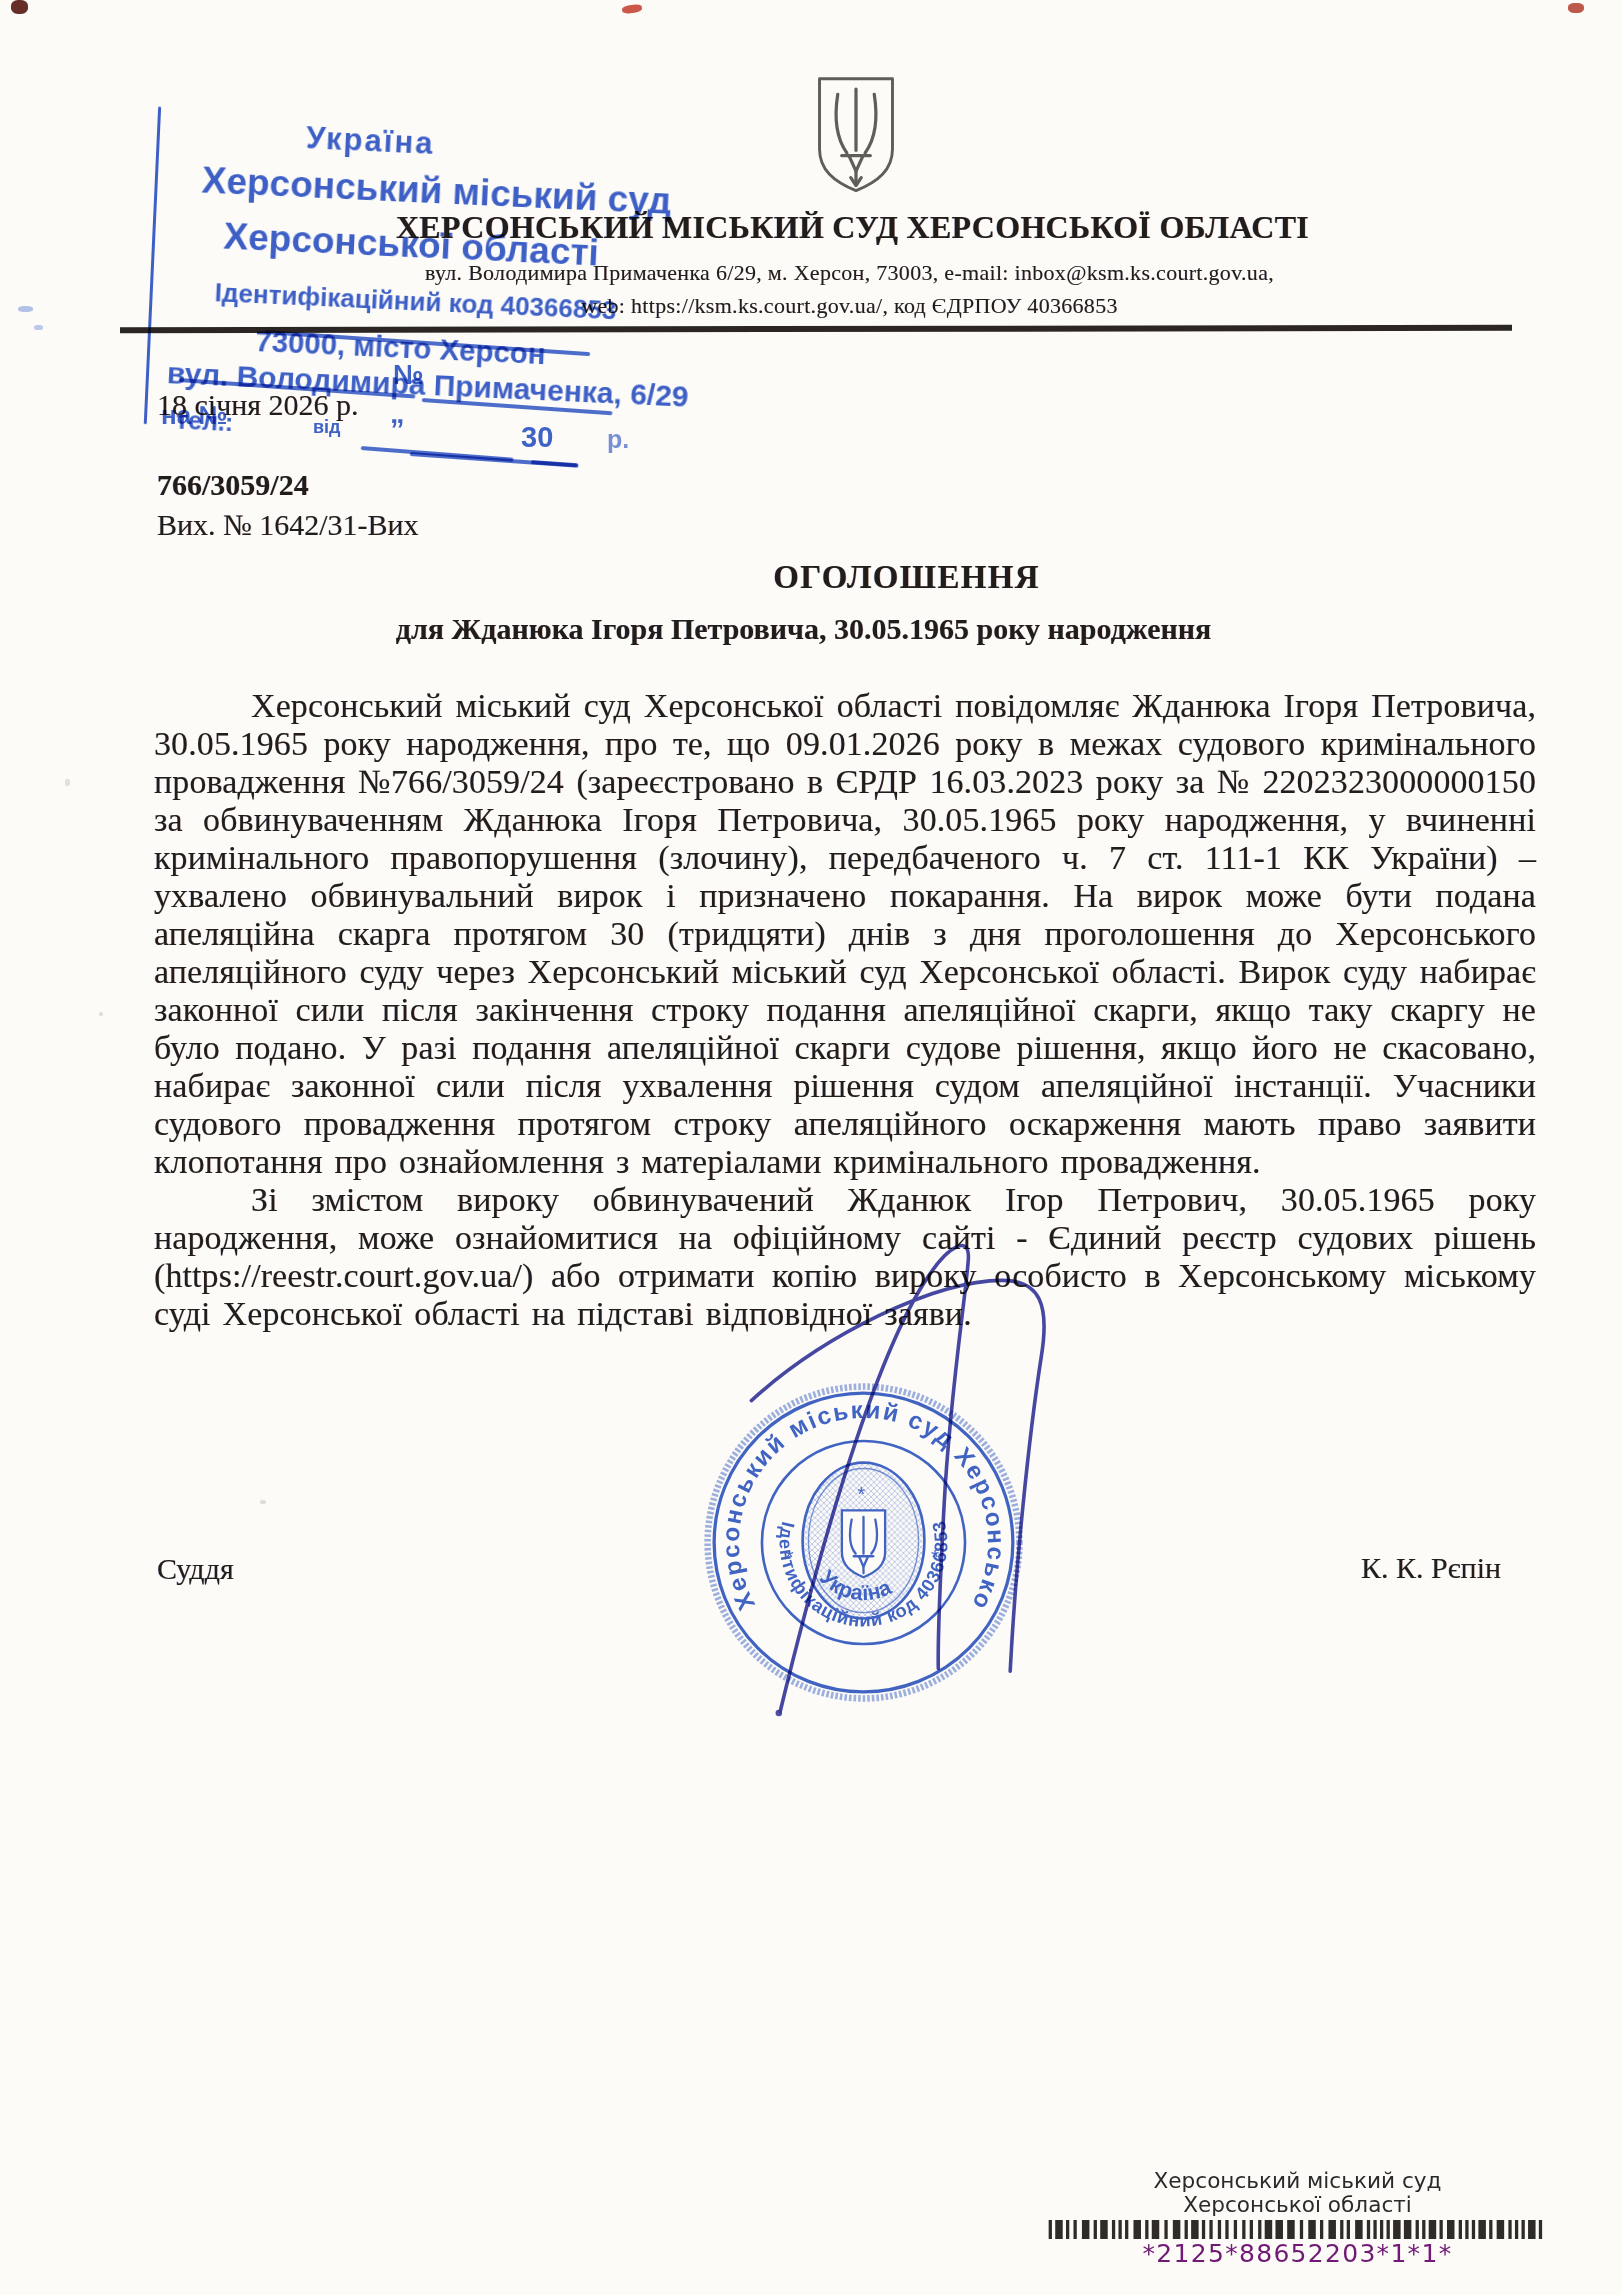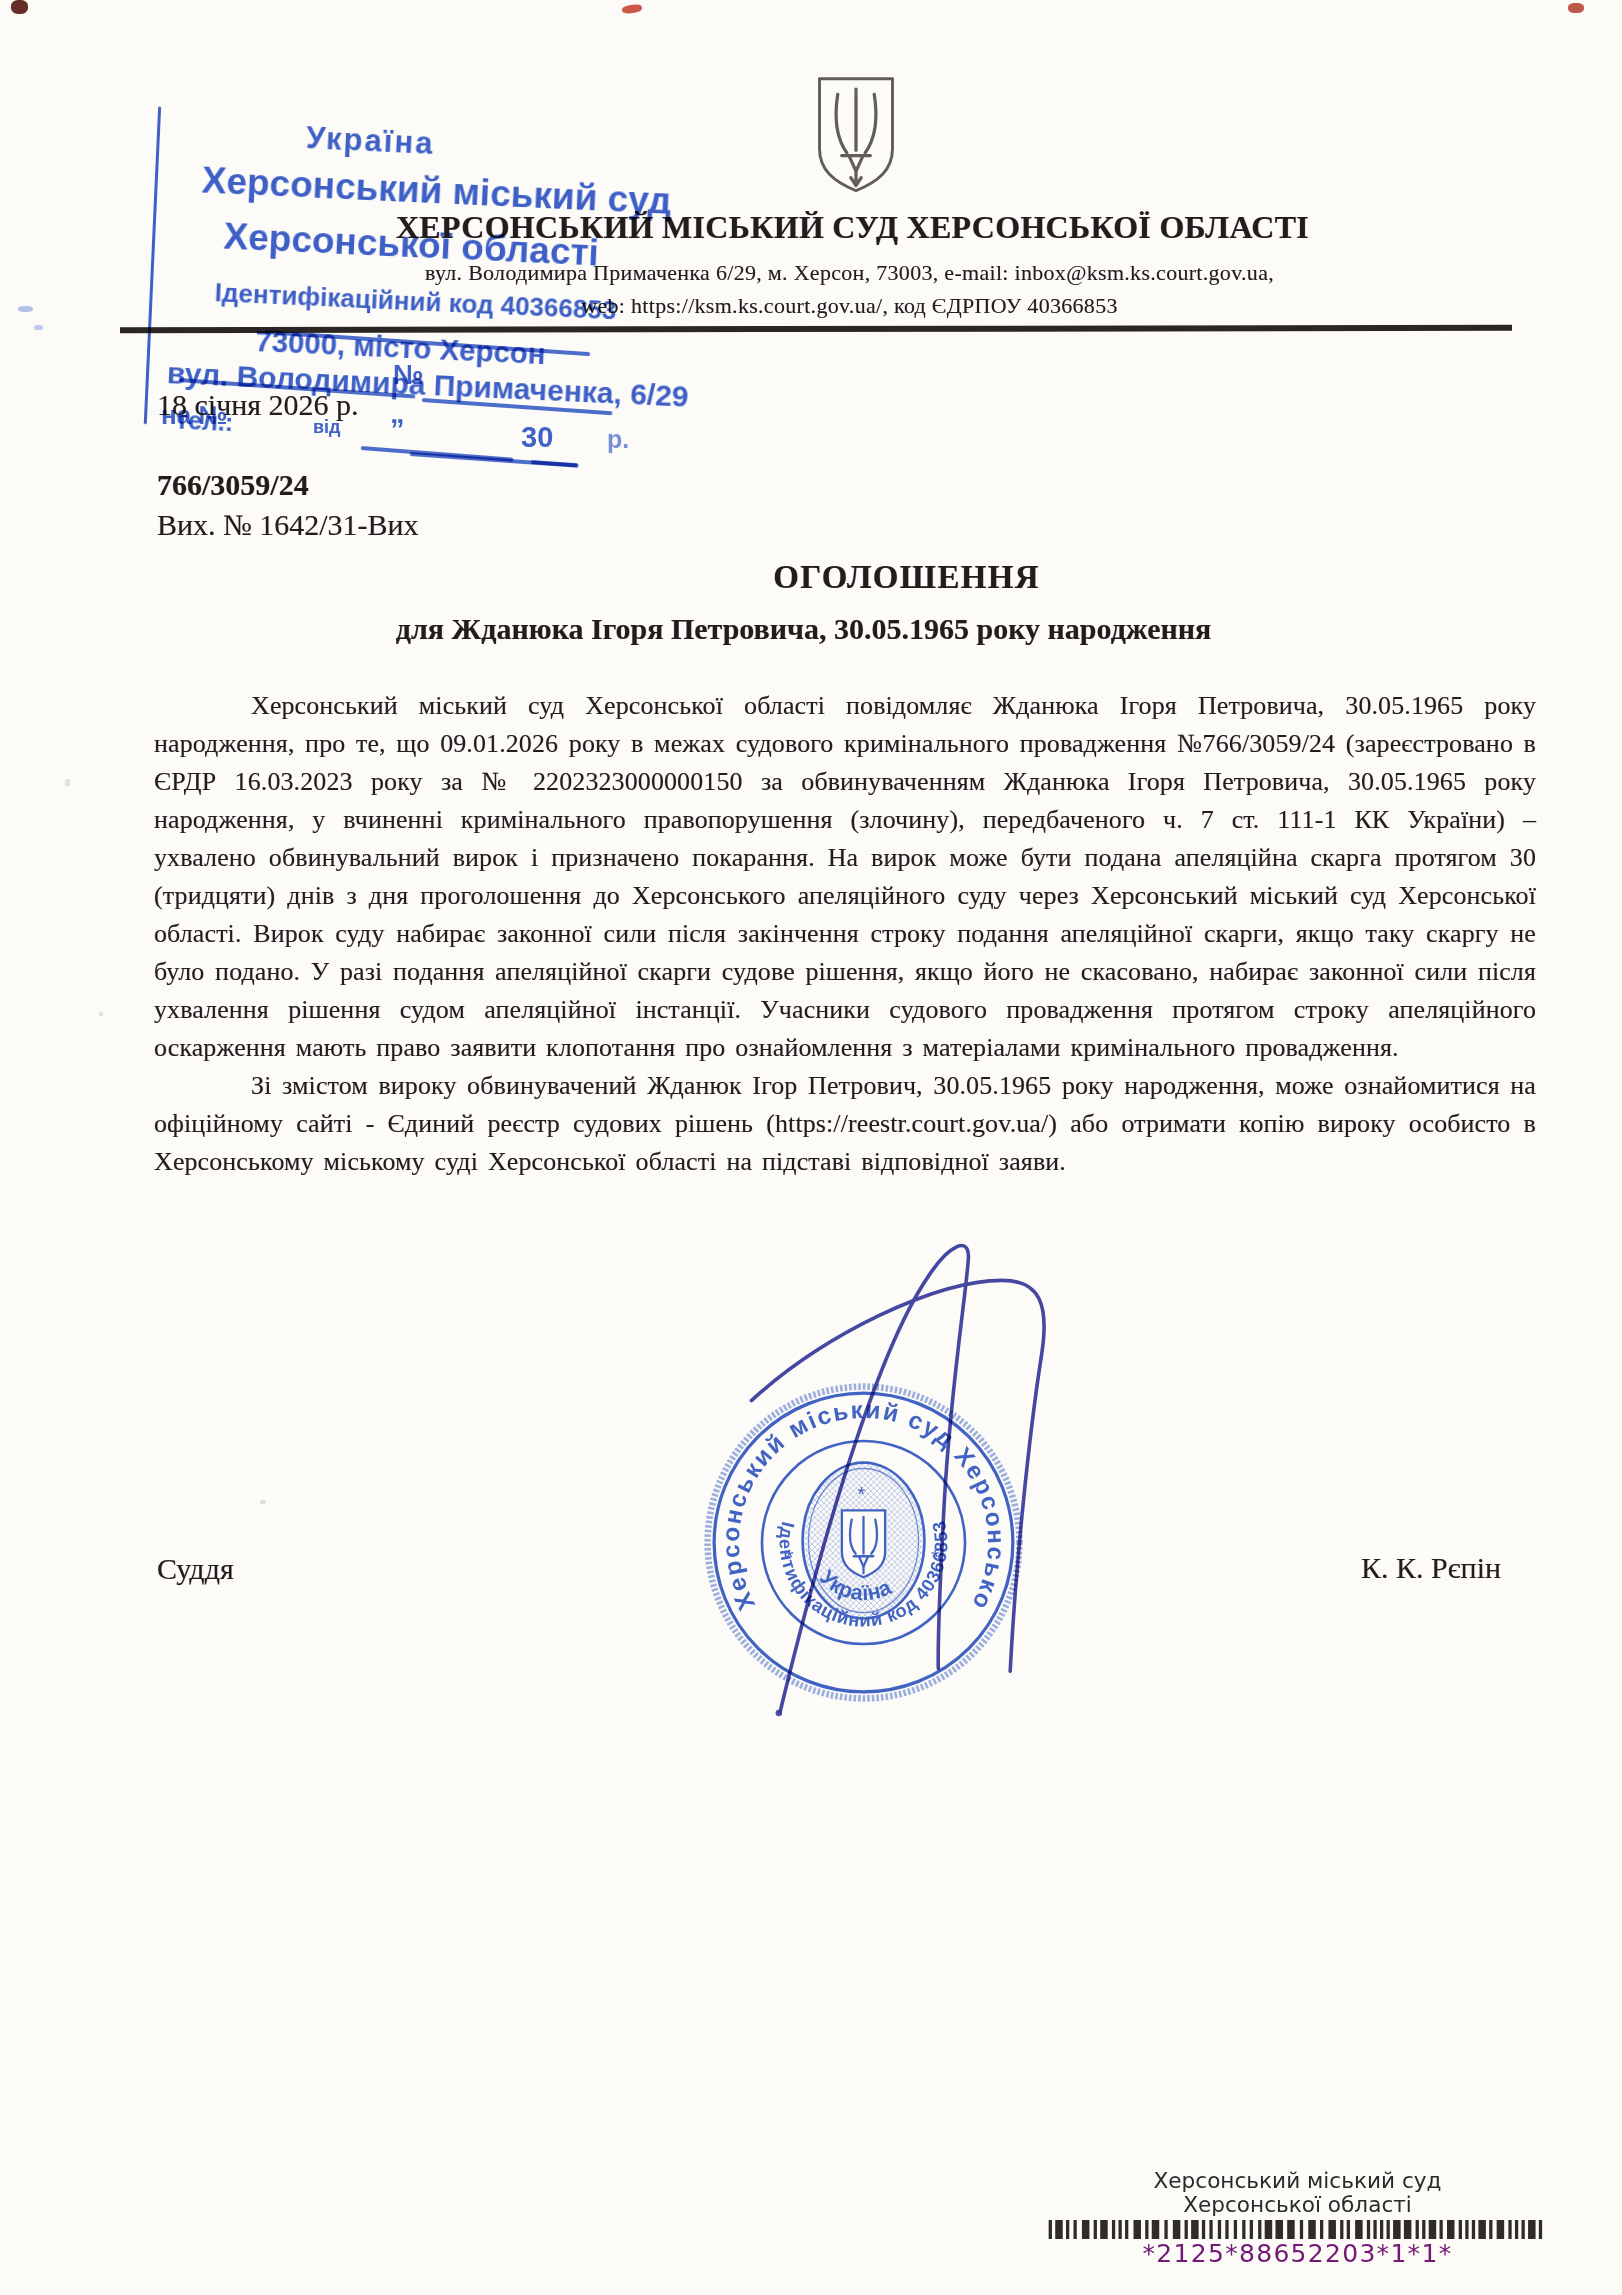--- a/index.html
+++ b/index.html
@@ -52,21 +52,21 @@
   .ref-case{top:468px;font-weight:bold;}
   .ref-out{top:508px;}
   
   .doc-title{left:0;right:0;top:559px;text-align:center;font-size:33px;font-weight:bold;
     letter-spacing:1.3px;transform:translateX(95px);
     text-shadow:0.5px 0 0 rgba(160,40,20,.28), -0.5px 0 0 rgba(20,60,160,.28);}
   .doc-subtitle{left:0;right:0;top:612px;text-align:center;font-size:30px;font-weight:bold;
     transform:translateX(-7.9px);
     text-shadow:0.4px 0 0 rgba(160,40,20,.25), -0.4px 0 0 rgba(20,60,160,.25);}
   .body-text{left:154px;top:687px;width:1382px;z-index:2;
-    font-size:26px;line-height:38px;text-align:justify;letter-spacing:0.1px;word-spacing:3.3px;
+    font-size:34px;line-height:38px;text-align:justify;letter-spacing:0.1px;word-spacing:3.3px;
     text-shadow:0.4px 0 0 rgba(160,40,20,.22), -0.4px 0 0 rgba(20,60,160,.22);font-family:Liberation Serif, serif;}
   .body-text p{margin:0;text-indent:97px;}
   
   .judge-label{left:157px;top:1552px;font-size:30px;
     text-shadow:0.4px 0 0 rgba(160,40,20,.25), -0.4px 0 0 rgba(20,60,160,.25);}
   .judge-name{left:1361px;top:1551px;font-size:30px;white-space:nowrap;
     text-shadow:0.4px 0 0 rgba(160,40,20,.25), -0.4px 0 0 rgba(20,60,160,.25);}
   .seal-svg{left:703px;top:1382px;z-index:3;mix-blend-mode:multiply;}
   .sig-svg{left:720px;top:1229px;z-index:4;mix-blend-mode:multiply;}
   

